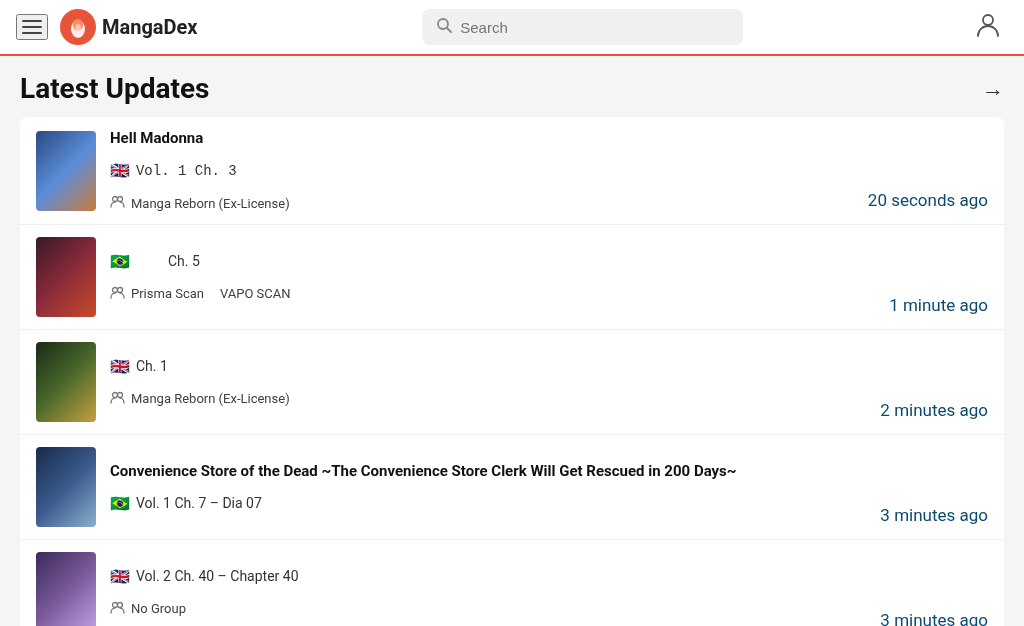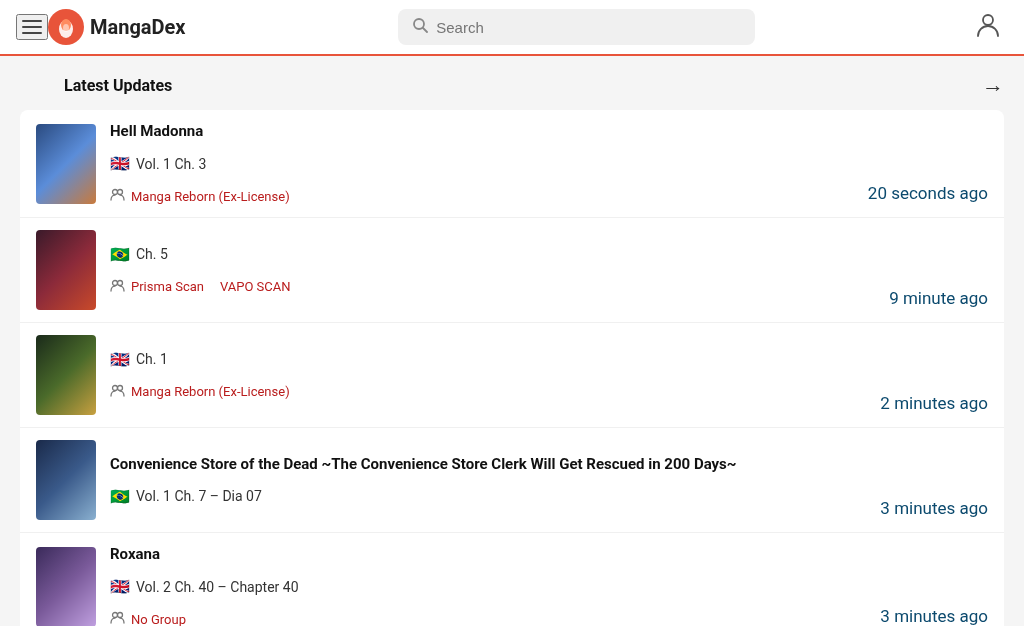--- a/index.html
+++ b/index.html
@@ -13,21 +13,21 @@
     }
 
     
     .header {
       background: #fff;
       border-bottom: 2px solid #e8543a;
       display: flex;
       align-items: center;
       padding: 0 16px;
       height: 56px;
-      gap: 0;
+      gap: 12px;
     }
     .header-menu-btn {
       display: flex;
       flex-direction: column;
       gap: 4px;
       cursor: pointer;
       padding: 4px;
     }
     .header-menu-btn span {
       display: block;
@@ -55,21 +55,21 @@
       display: flex;
       justify-content: center;
       align-items: center;
     }
     .search-bar {
       display: flex;
       align-items: center;
       background: #f0f0f0;
       border-radius: 8px;
       padding: 8px 14px;
-      width: 357px;
+      width: 321px;
       gap: 8px;
       cursor: text;
     }
     .search-icon-svg {
       color: #888;
       font-size: 16px;
       flex-shrink: 0;
     }
     .search-input {
       border: none;
@@ -99,24 +99,23 @@
     }
 
     
     .section-header {
       display: flex;
       align-items: center;
       justify-content: space-between;
       margin-bottom: 12px;
     }
     .section-title {
-      font-size: 16px;
+      font-size: 28px;
       font-weight: 700;
       color: #111;
-      margin-left: 44px;
     }
     .section-arrow {
       font-size: 22px;
       color: #333;
       cursor: pointer;
       font-weight: 400;
     }
 
     
     .updates-list {
@@ -171,21 +170,21 @@
       gap: 6px;
       font-size: 13px;
       color: #555;
     }
     .group-icon {
       font-size: 14px;
       color: #777;
     }
     .group-name {
       cursor: pointer;
-      color: #b91c1c;
+      color: #404040;
     }
     .group-separator {
       color: #aaa;
       margin: 0 2px;
     }
     .timestamp {
       font-size: 17px;
       color: #0c4a6e;
       white-space: nowrap;
       align-self: flex-end;
@@ -244,54 +243,54 @@
     <h1 class="section-title">Latest Updates</h1>
     <span class="section-arrow">→</span>
   </div>
   <div class="updates-list" id="updates-container">
   <div class="update-item">
         <div class="cover-img cover-1"></div>
         <div class="update-info">
           <span class="update-title">Hell Madonna</span>
           <div class="chapter-line">
             <span class="flag">🇬🇧</span>
-            <span style="cursor: pointer;">Vol. 1 Ch. 3</span>
+            <span style="cursor: pointer; font-family: Liberation Mono, monospace;">Vol. 1 Ch. 3</span>
           </div>
           <div class="group-line">
             <span class="group-icon"><svg width="15" height="15" viewBox="0 0 15 15" fill="none" xmlns="http://www.w3.org/2000/svg">
     <circle cx="5" cy="5" r="2.5" stroke="#777" stroke-width="1.3"></circle>
     <circle cx="10" cy="5" r="2.5" stroke="#777" stroke-width="1.3"></circle>
     <path d="M1 13c0-2.761 1.79-5 4-5" stroke="#777" stroke-width="1.3" stroke-linecap="round"></path>
     <path d="M14 13c0-2.761-1.79-5-4-5" stroke="#777" stroke-width="1.3" stroke-linecap="round"></path>
   </svg></span>
             <span class="group-name">Manga Reborn (Ex-License)</span>
           </div>
         </div>
         <span class="timestamp">20 seconds ago</span>
       </div>
       <div class="update-item">
         <div class="cover-img cover-2"></div>
         <div class="update-info">
           <div class="chapter-line">
             <span class="flag">🇧🇷</span>
-            <span style="cursor: pointer;">Ch. 5</span>
+            <span style="cursor: pointer; margin-left: 32px;">Ch. 5</span>
           </div>
           <div class="group-line">
             <span class="group-icon"><svg width="15" height="15" viewBox="0 0 15 15" fill="none" xmlns="http://www.w3.org/2000/svg">
     <circle cx="5" cy="5" r="2.5" stroke="#777" stroke-width="1.3"></circle>
     <circle cx="10" cy="5" r="2.5" stroke="#777" stroke-width="1.3"></circle>
     <path d="M1 13c0-2.761 1.79-5 4-5" stroke="#777" stroke-width="1.3" stroke-linecap="round"></path>
     <path d="M14 13c0-2.761-1.79-5-4-5" stroke="#777" stroke-width="1.3" stroke-linecap="round"></path>
   </svg></span>
             <span class="group-name">Prisma Scan</span>
             <span class="group-separator">  </span>
             <span class="group-name">VAPO SCAN</span>
           </div>
         </div>
-        <span class="timestamp">9 minute ago</span>
+        <span class="timestamp">1 minute ago</span>
       </div>
       <div class="update-item">
         <div class="cover-img cover-3"></div>
         <div class="update-info">
           <div class="chapter-line">
             <span class="flag">🇬🇧</span>
             <span style="cursor: pointer;">Ch. 1</span>
           </div>
           <div class="group-line">
             <span class="group-icon"><svg width="15" height="15" viewBox="0 0 15 15" fill="none" xmlns="http://www.w3.org/2000/svg">
@@ -312,21 +311,20 @@
           <div class="chapter-line">
             <span class="flag">🇧🇷</span>
             <span style="cursor: pointer;">Vol. 1 Ch. 7 – Dia 07</span>
           </div>
         </div>
         <span class="timestamp">3 minutes ago</span>
       </div>
       <div class="update-item">
         <div class="cover-img cover-5"></div>
         <div class="update-info">
-          <span class="update-title">Roxana</span>
           <div class="chapter-line">
             <span class="flag">🇬🇧</span>
             <span style="cursor: pointer;">Vol. 2 Ch. 40 – Chapter 40</span>
           </div>
           <div class="group-line">
             <span class="group-icon"><svg width="15" height="15" viewBox="0 0 15 15" fill="none" xmlns="http://www.w3.org/2000/svg">
     <circle cx="5" cy="5" r="2.5" stroke="#777" stroke-width="1.3"></circle>
     <circle cx="10" cy="5" r="2.5" stroke="#777" stroke-width="1.3"></circle>
     <path d="M1 13c0-2.761 1.79-5 4-5" stroke="#777" stroke-width="1.3" stroke-linecap="round"></path>
     <path d="M14 13c0-2.761-1.79-5-4-5" stroke="#777" stroke-width="1.3" stroke-linecap="round"></path>

